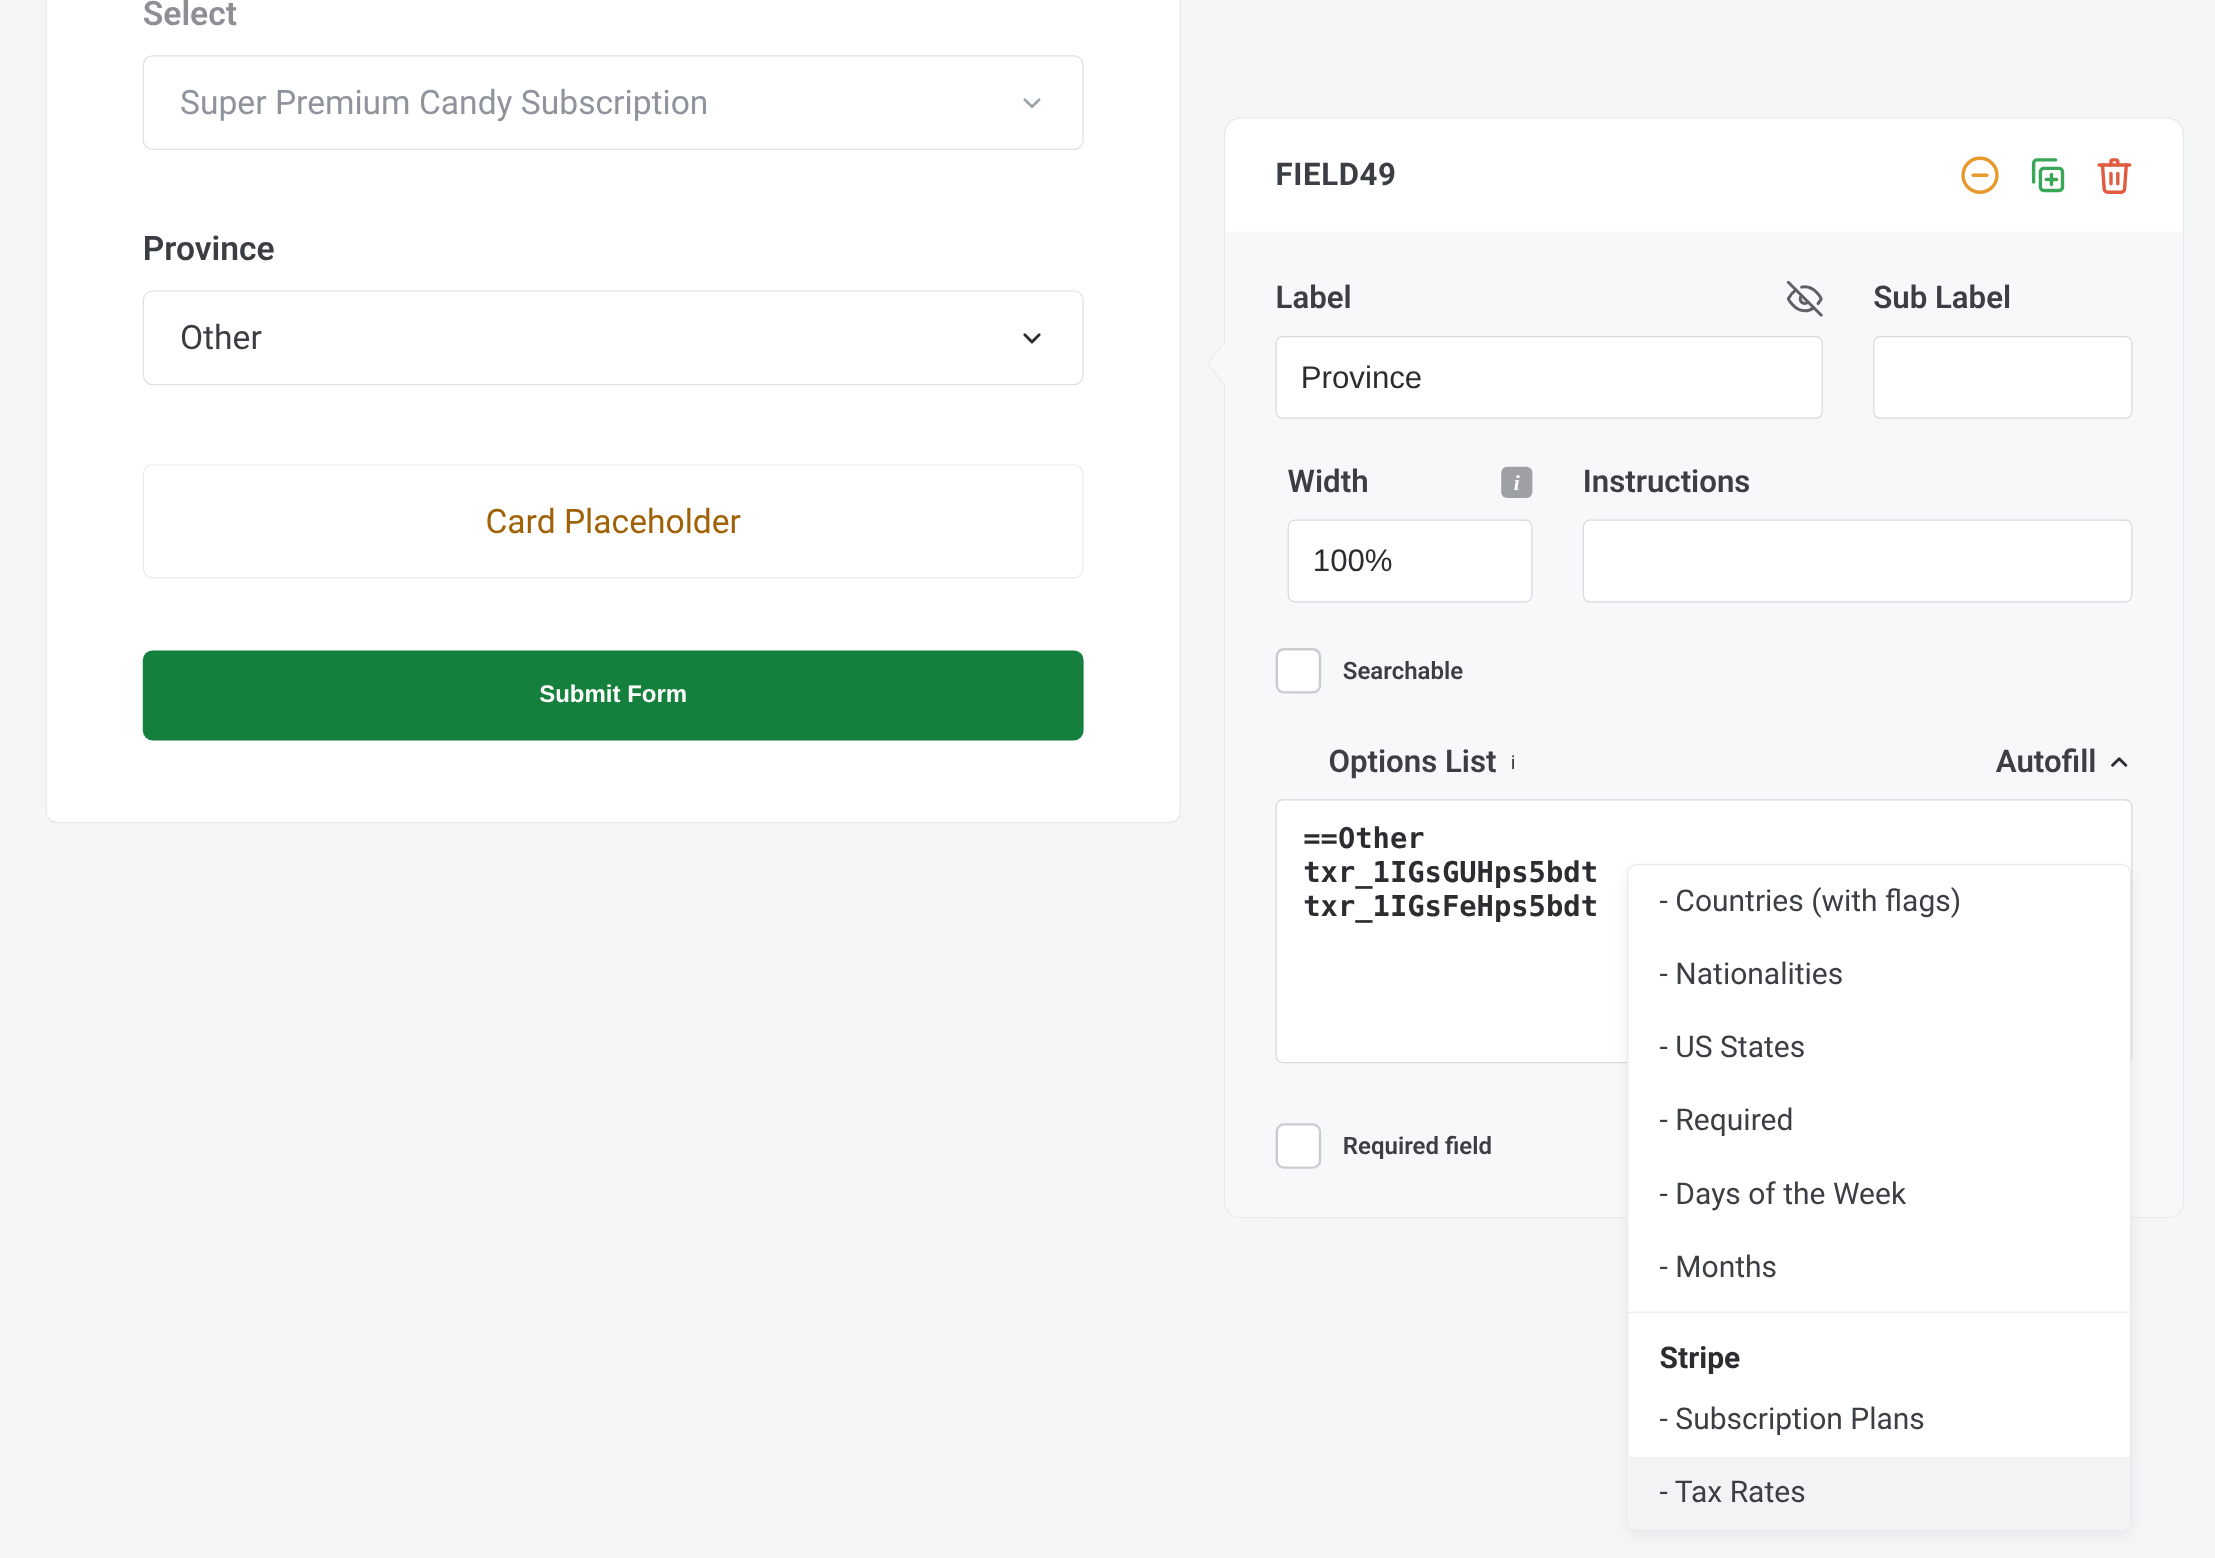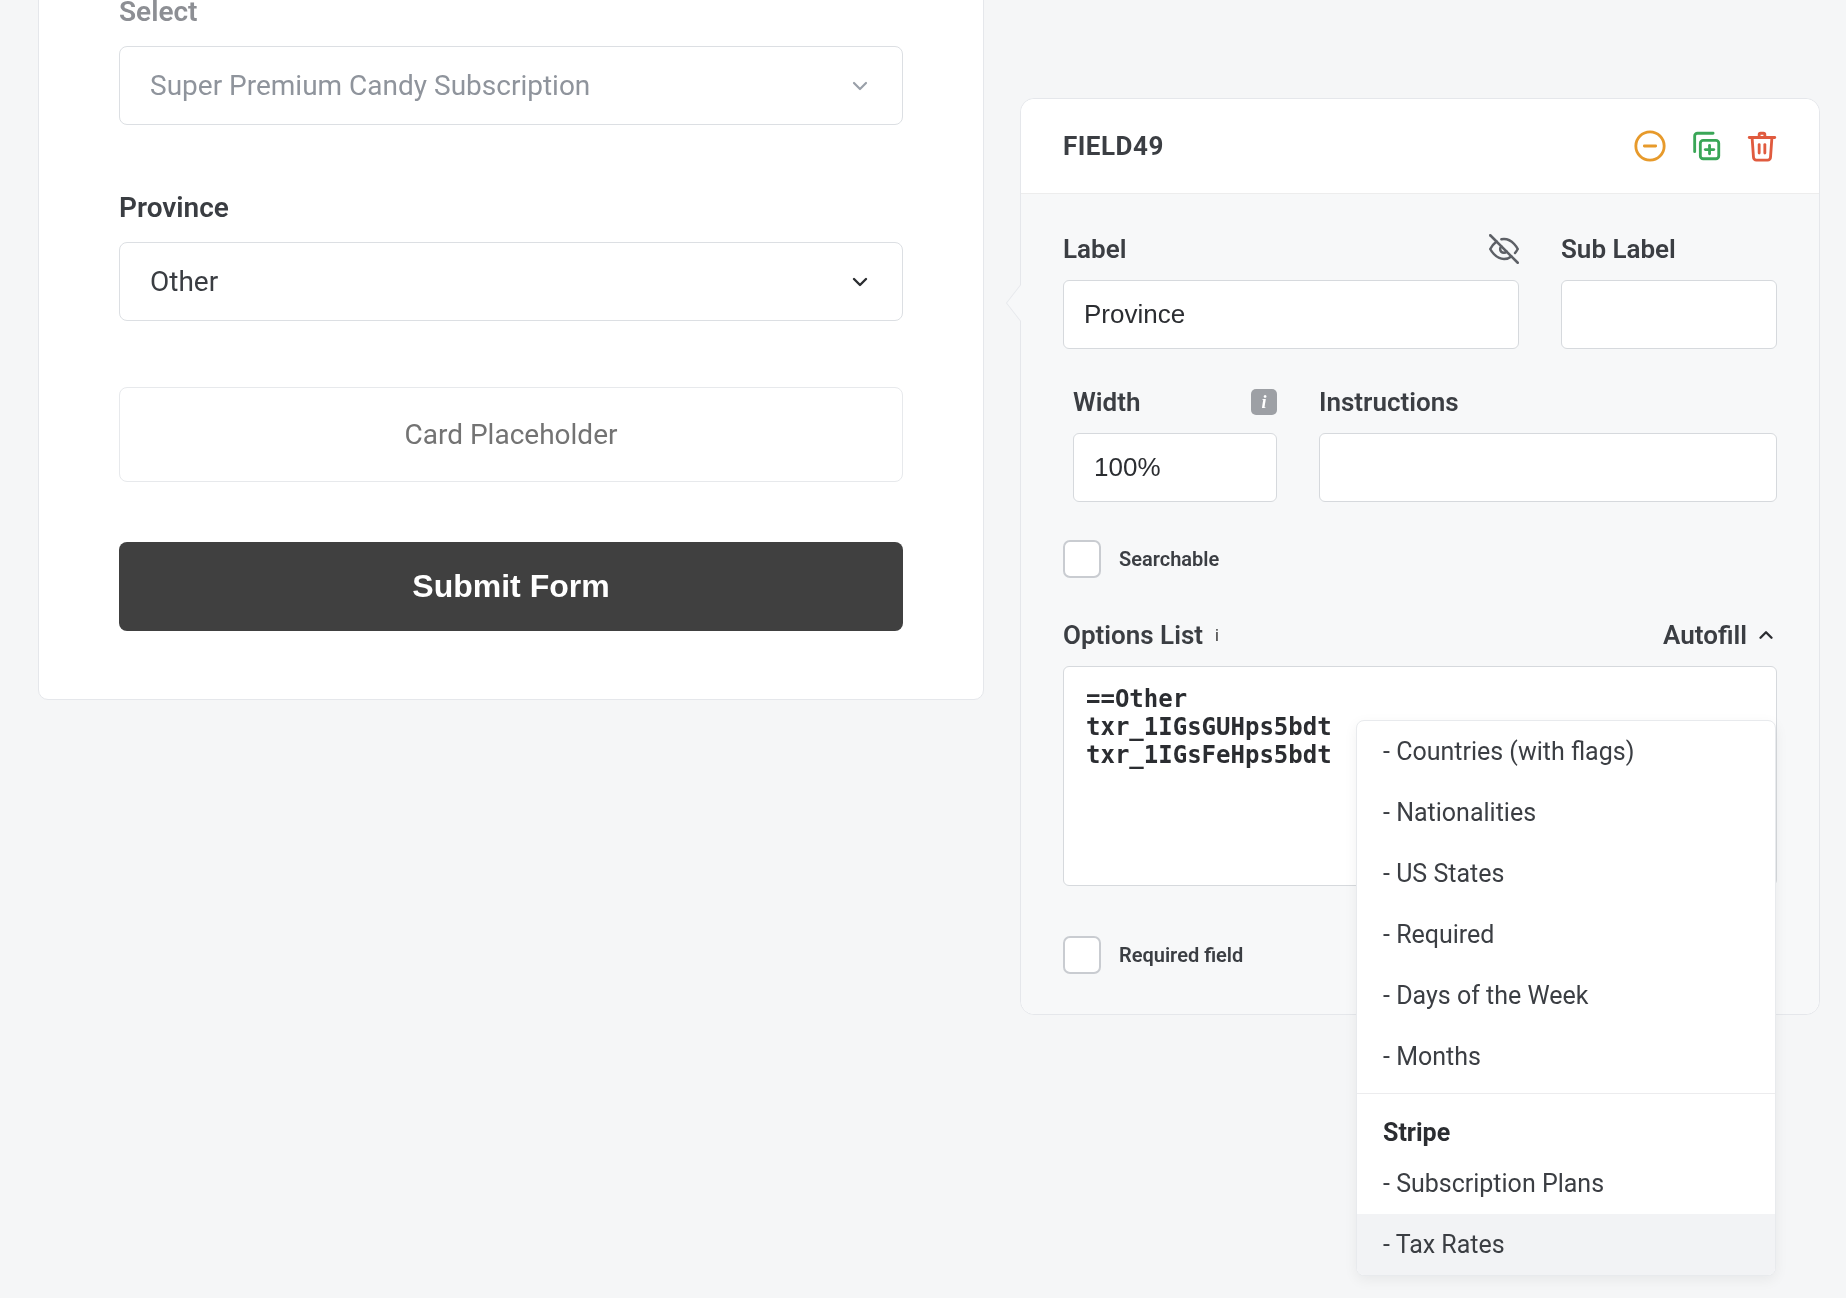--- a/index.html
+++ b/index.html
@@ -60,31 +60,31 @@
     .select-box .chev {
       width: 24px;
       height: 24px;
     }
 
     .card-placeholder {
       border: 1px solid #e7e9ec;
       border-radius: 8px;
       padding: 30px;
       text-align: center;
-      color: #737373;
+      color: #a16207;
       font-size: 28px;
       margin-bottom: 60px;
     }
 
     .submit-btn {
       display: block;
       width: 100%;
-      background: #404040;
+      background: #15803d;
       color: #fff;
-      font-size: 32px;
+      font-size: 20px;
       font-weight: 600;
       border: none;
       border-radius: 8px;
       padding: 26px 16px;
       cursor: pointer;
     }
 
     .panel {
       position: absolute;
       top: 98px;
@@ -215,20 +215,21 @@
       display: flex;
       align-items: center;
       justify-content: space-between;
       margin-bottom: 16px;
     }
 
     .options-label-group {
       display: flex;
       align-items: center;
       gap: 12px;
+      margin-left: 44px;
     }
 
     .options-title {
       font-size: 26px;
       font-weight: 600;
       color: #3b3e43;
     }
 
     .autofill-toggle {
       display: flex;

